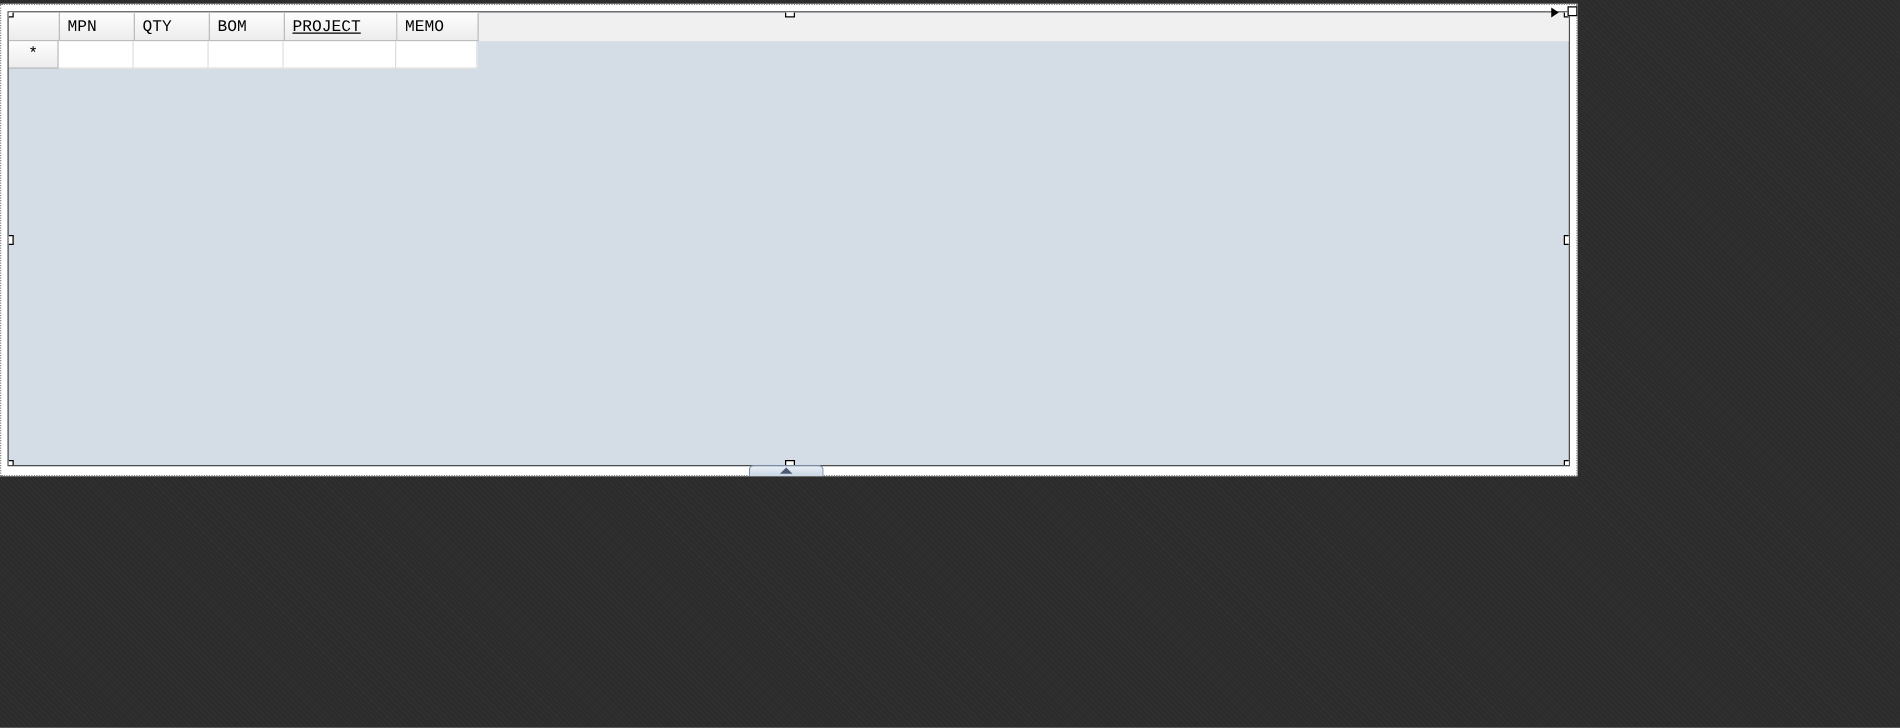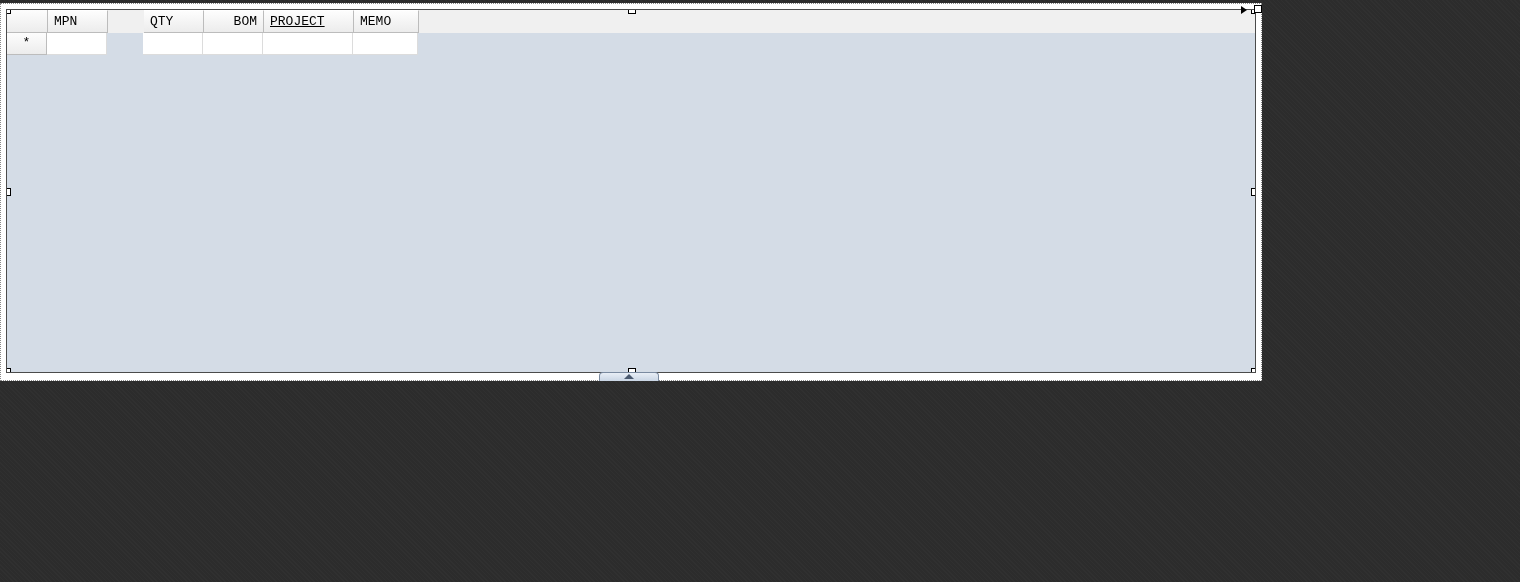--- a/index.html
+++ b/index.html
@@ -84,22 +84,22 @@
   .data-cell {
     box-sizing: border-box;
     background: #ffffff;
     border-right: 1px solid #dcdcdc;
     border-bottom: 1px solid #dcdcdc;
     padding: 2px 4px;
   }
 
   
   .col-mpn   { width: 60px; }
-  .col-qty   { width: 60px; margin-left: 36px; }
-  .col-bom   { width: 60px; text-align: right; }
+  .col-qty   { width: 60px; }
+  .col-bom   { width: 60px; }
   .col-proj  { width: 90px; text-decoration: underline; }
   .col-memo  { width: 65px; }
 
   
   .handle {
     position: absolute;
     width: 8px;
     height: 8px;
     background: #ffffff;
     border: 1px solid #000000;

